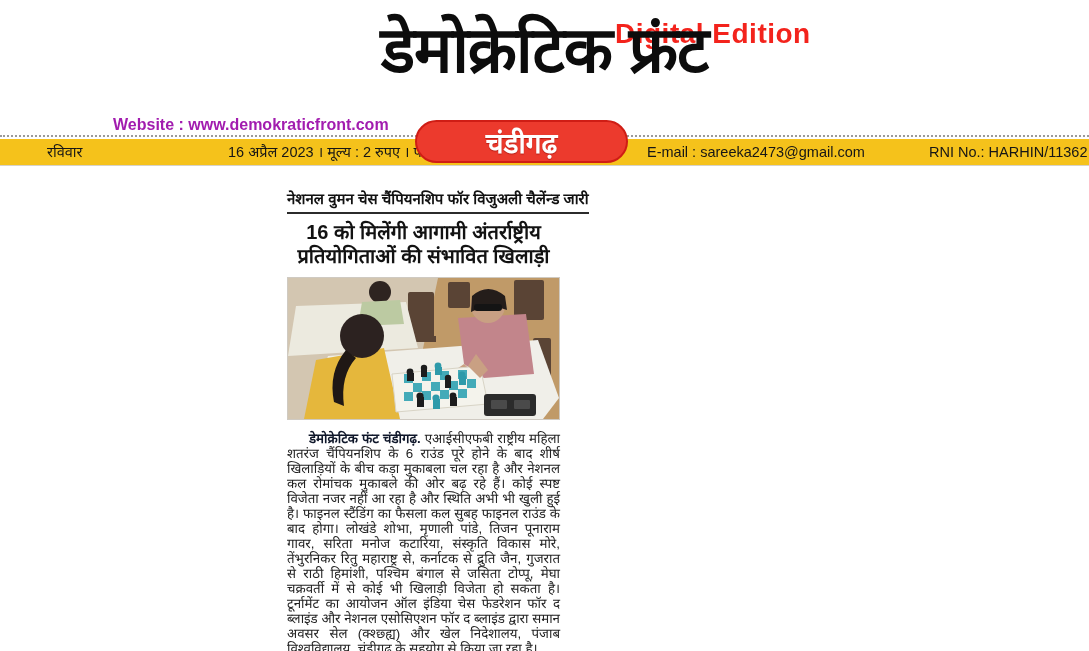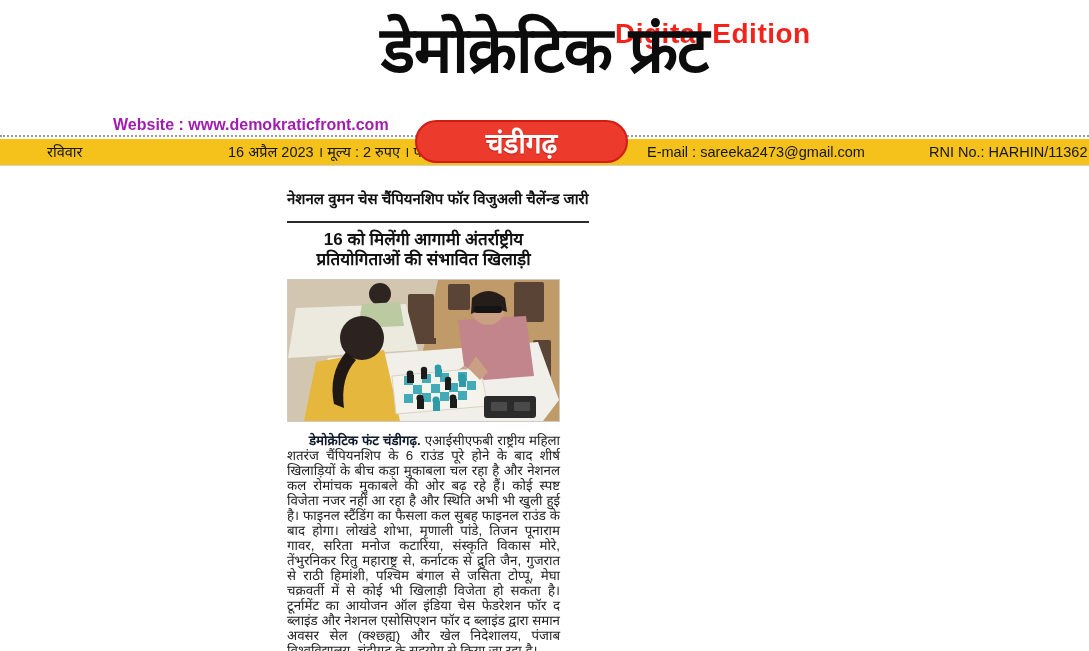--- a/index.html
+++ b/index.html
@@ -44,24 +44,24 @@
     background:#ec3a2d; border:2px solid #cf1d15; border-radius:22px;
     display:flex; align-items:center; justify-content:center; z-index:2;
     color:#ffffff; font-size:28px; font-weight:800;
     text-shadow:0 1px 1px rgba(140,10,5,.55); white-space:nowrap;
   }
   
   .article { position:absolute; left:287px; top:188px; width:273px; }
   .kicker { text-align:center; }
   .kicker span {
     display:inline-block; font-size:15px; font-weight:700; color:#111;
-    padding-bottom:13px; border-bottom:2px solid #2b2b2b; white-space:nowrap;
+    padding-bottom:4px; border-bottom:2px solid #2b2b2b; white-space:nowrap;
   }
   .headline {
-    margin-top:7px; text-align:center; font-size:17px; font-weight:800;
+    margin-top:7px; text-align:center; font-size:20px; font-weight:800;
     line-height:1.18; color:#121212;
   }
   .photo-frame {
     margin-top:9px; width:273px; height:143px;
     border:1px solid #cfcac2; background:#cfc3ae; overflow:hidden;
   }
   .photo-frame svg { display:block; }
   .body-text {
     margin-top:11px; text-align:justify; font-size:13.3px; line-height:1.13;
     color:#232323; text-indent:22px;

